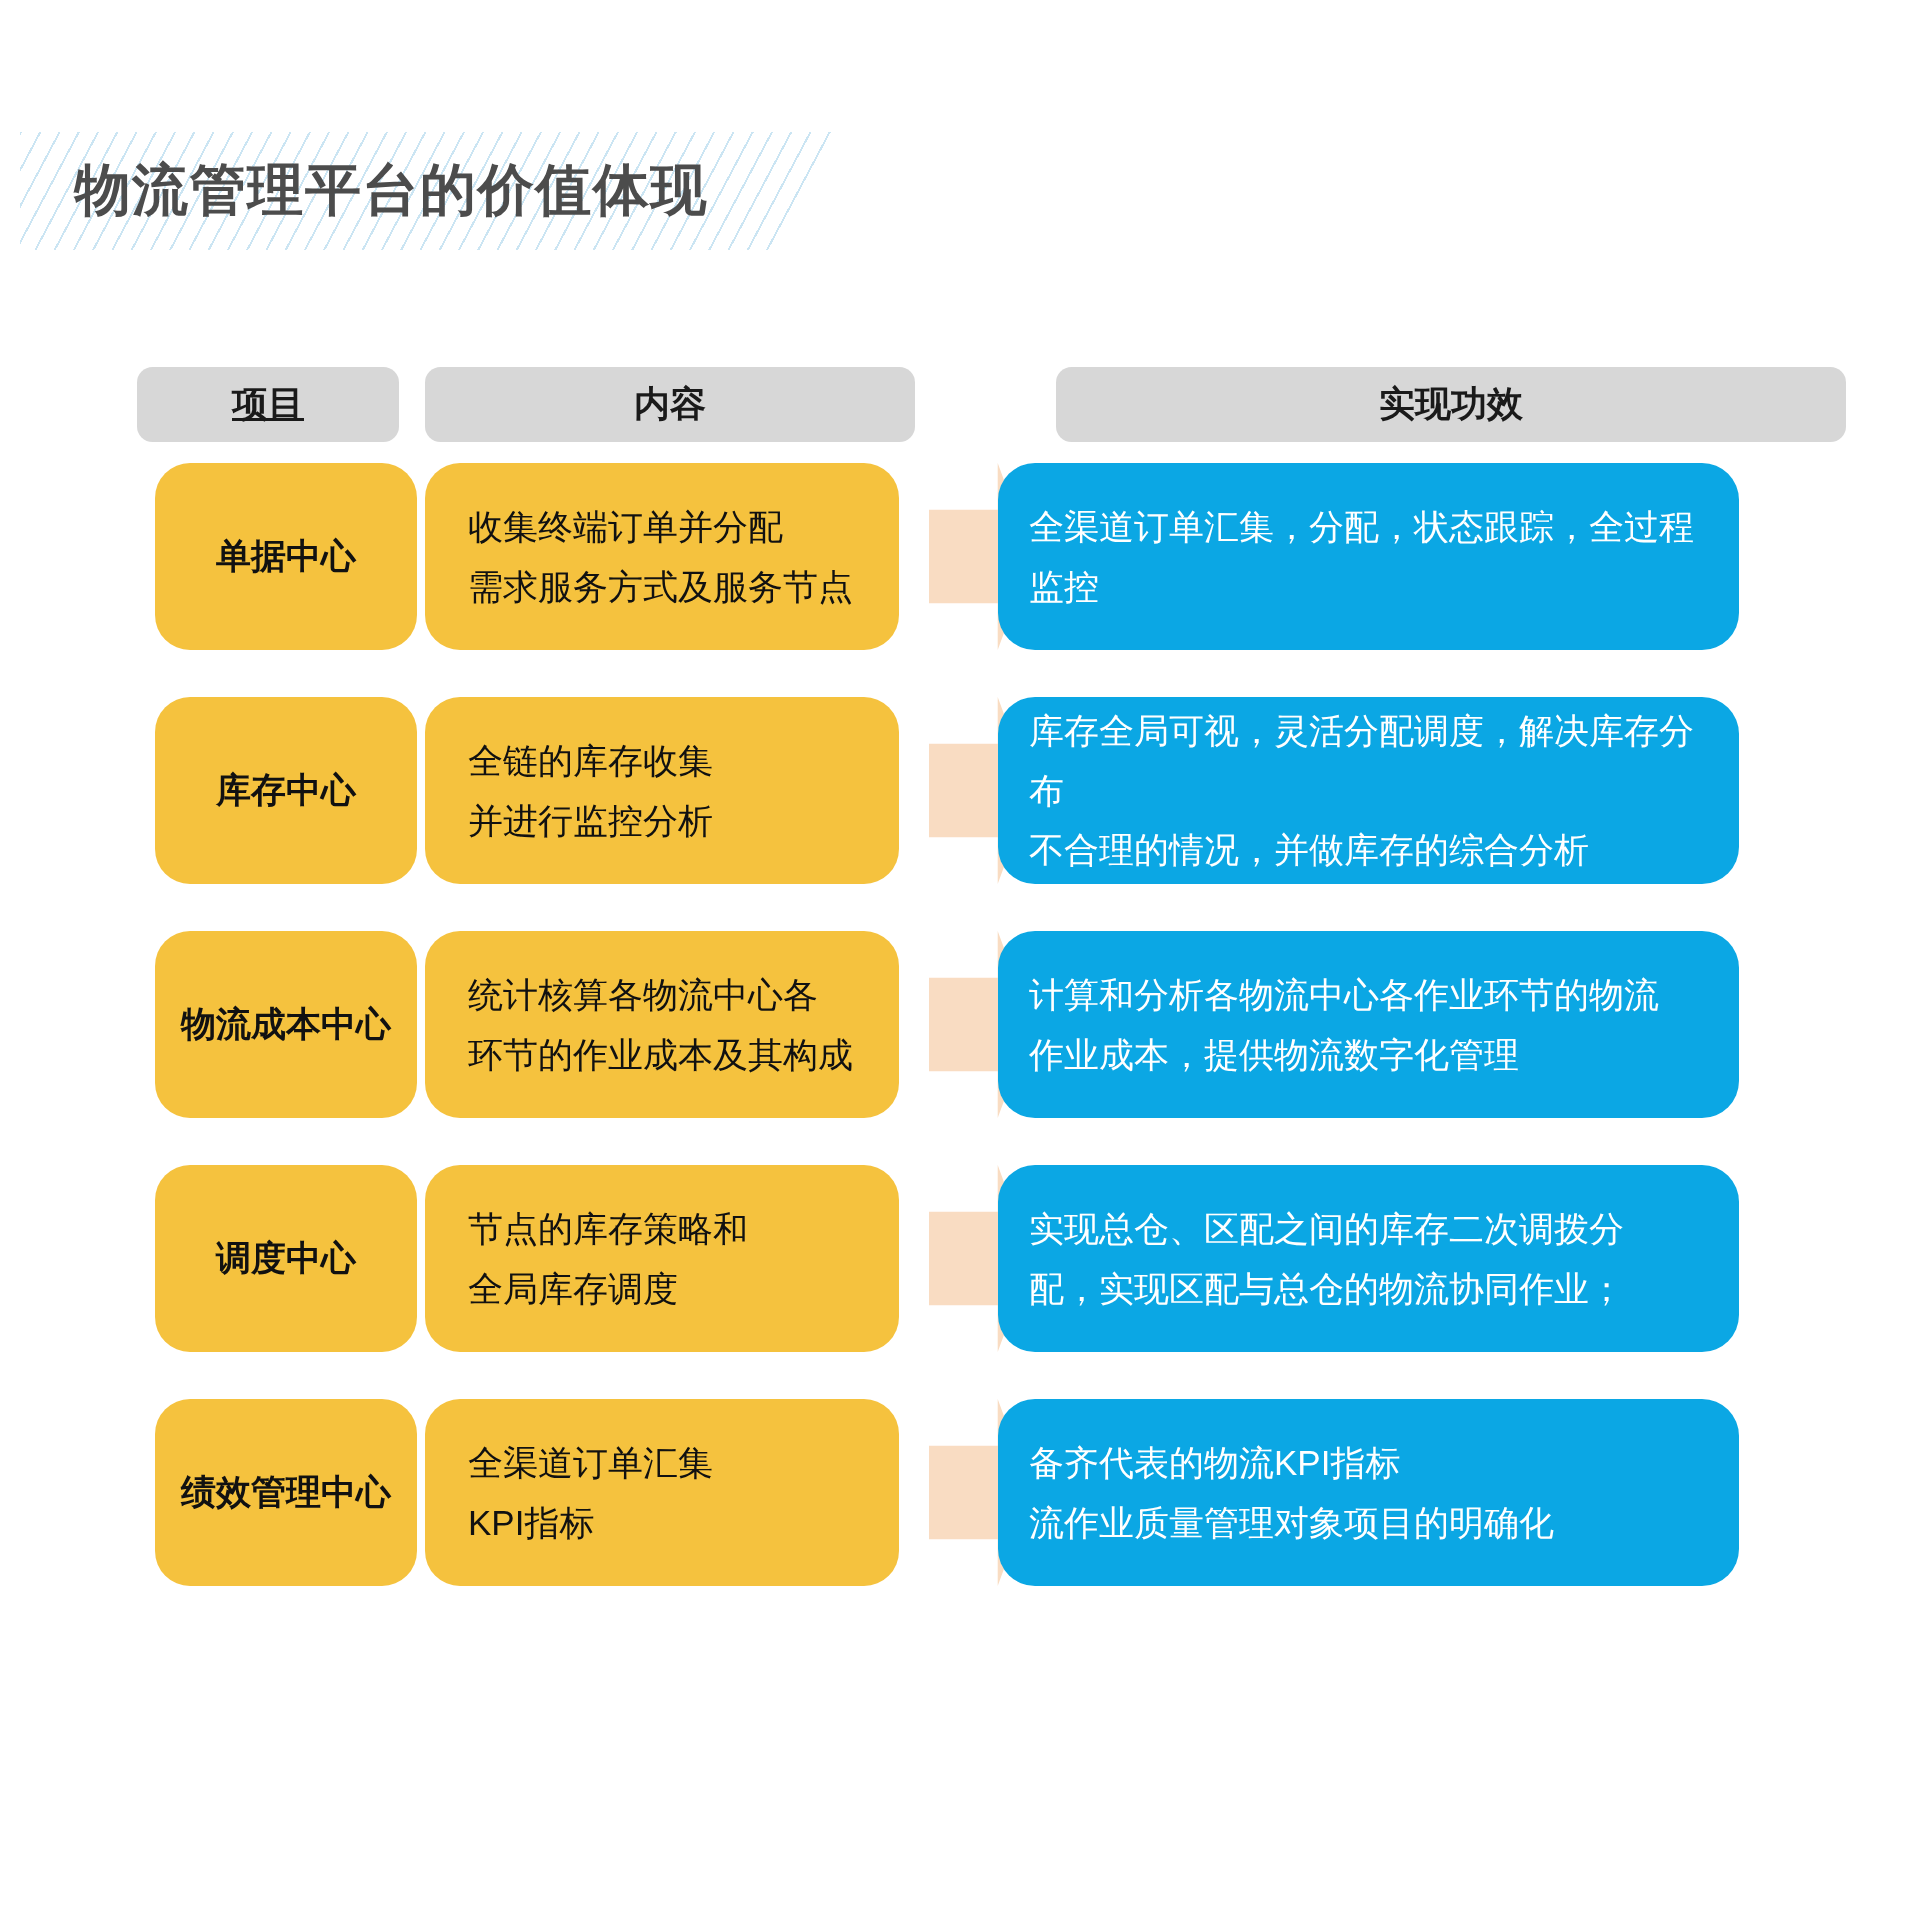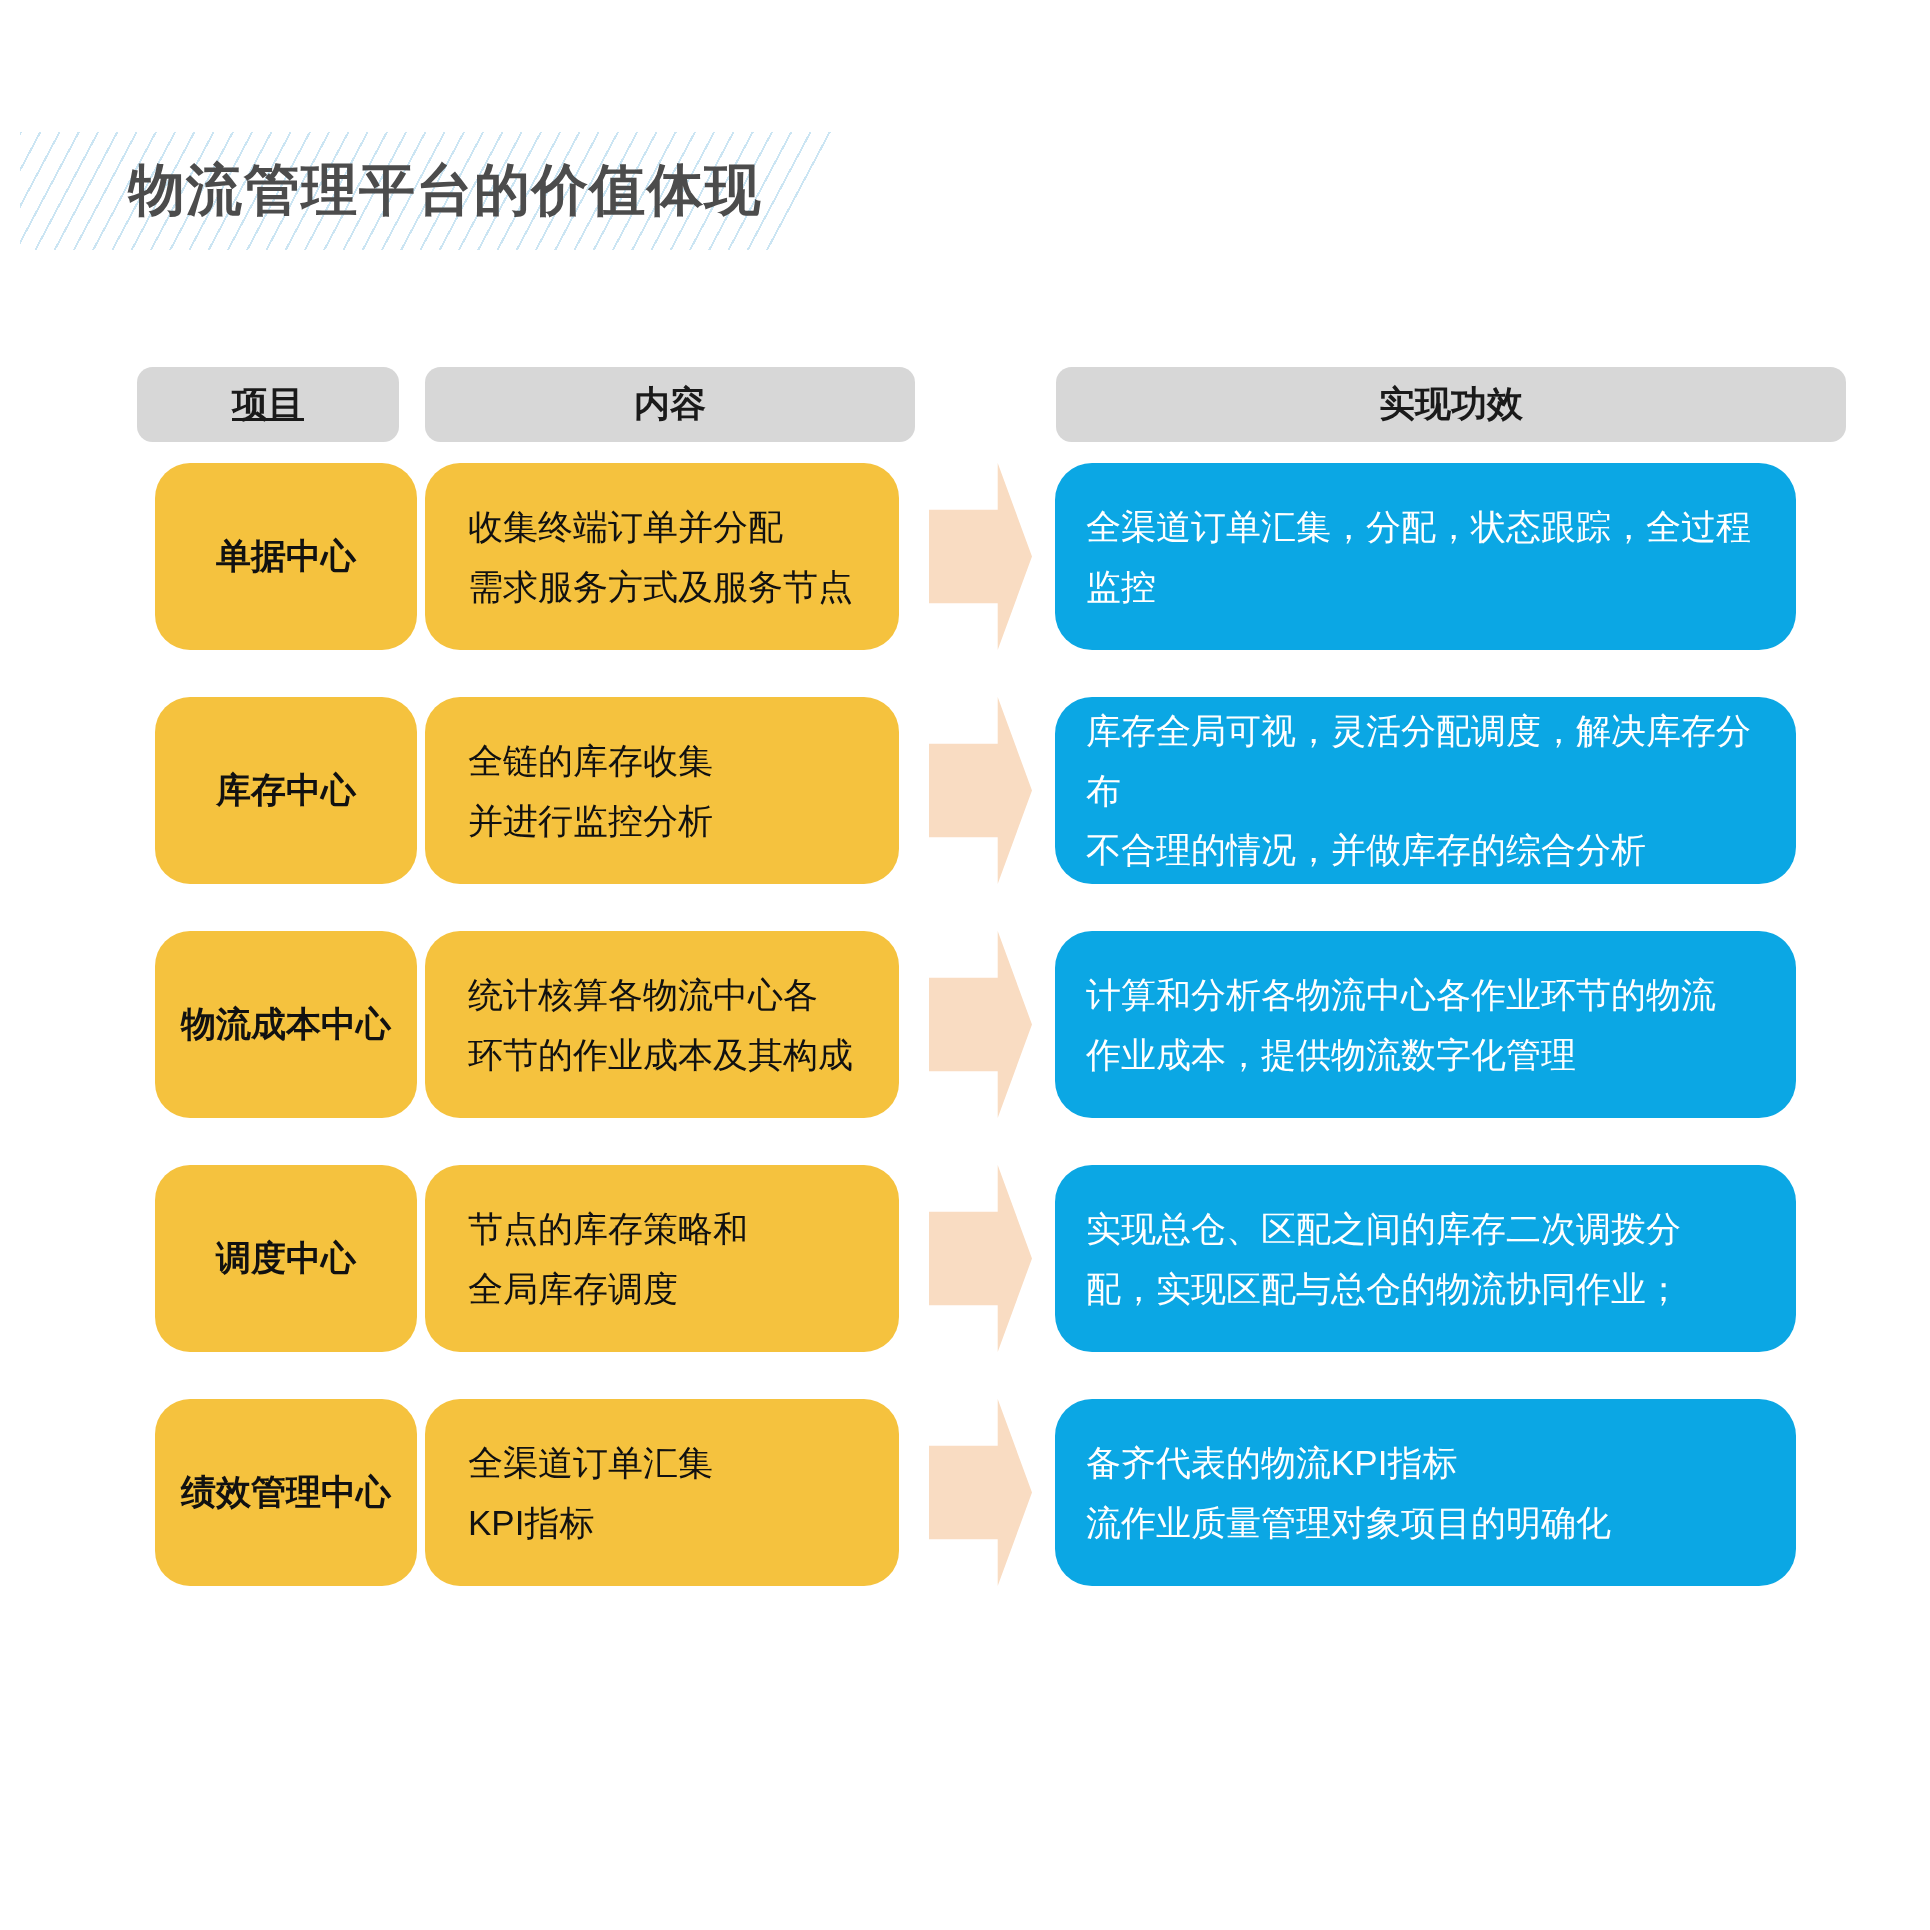--- a/index.html
+++ b/index.html
@@ -17,21 +17,21 @@
     left:19.5px;top:132px;
     width:827px;height:118px;
     background:
       repeating-linear-gradient(118deg,
         #cbe5f3 0px, #cbe5f3 1.9px,
         rgba(255,255,255,0) 1.9px, rgba(255,255,255,0) 17px);
     clip-path:polygon(0 0,100% 0,calc(100% - 64px) 100%,0 100%);
     display:flex;align-items:center;
   }
   .title-text{
-    margin-left:109px;
+    margin-left:55px;
     font-size:56px;
     font-weight:bold;
     color:#4c4c4c;
     letter-spacing:1.6px;
     white-space:nowrap;
   }
 
   
   .header-cell{
     position:absolute;
@@ -74,21 +74,21 @@
     line-height:1.7;
     white-space:pre-line;
   }
   .flow-arrow{
     position:absolute;left:929px;top:0;
     width:103px;height:187px;
     background:#f9dcc2;
     clip-path:polygon(0 25%,66.7% 25%,66.7% 0,100% 50%,66.7% 100%,66.7% 75%,0 75%);
   }
   .cell-effect{
-    position:absolute;left:1055px;top:0;
+    position:absolute;left:998px;top:0;
     width:741px;height:187px;
     background:#0ba7e4;
     border-radius:37px;
     display:flex;align-items:center;
     box-sizing:border-box;
     padding-left:31px;padding-right:35px;
     font-size:35px;color:#ffffff;
     line-height:1.7;
     white-space:pre-line;
   }

